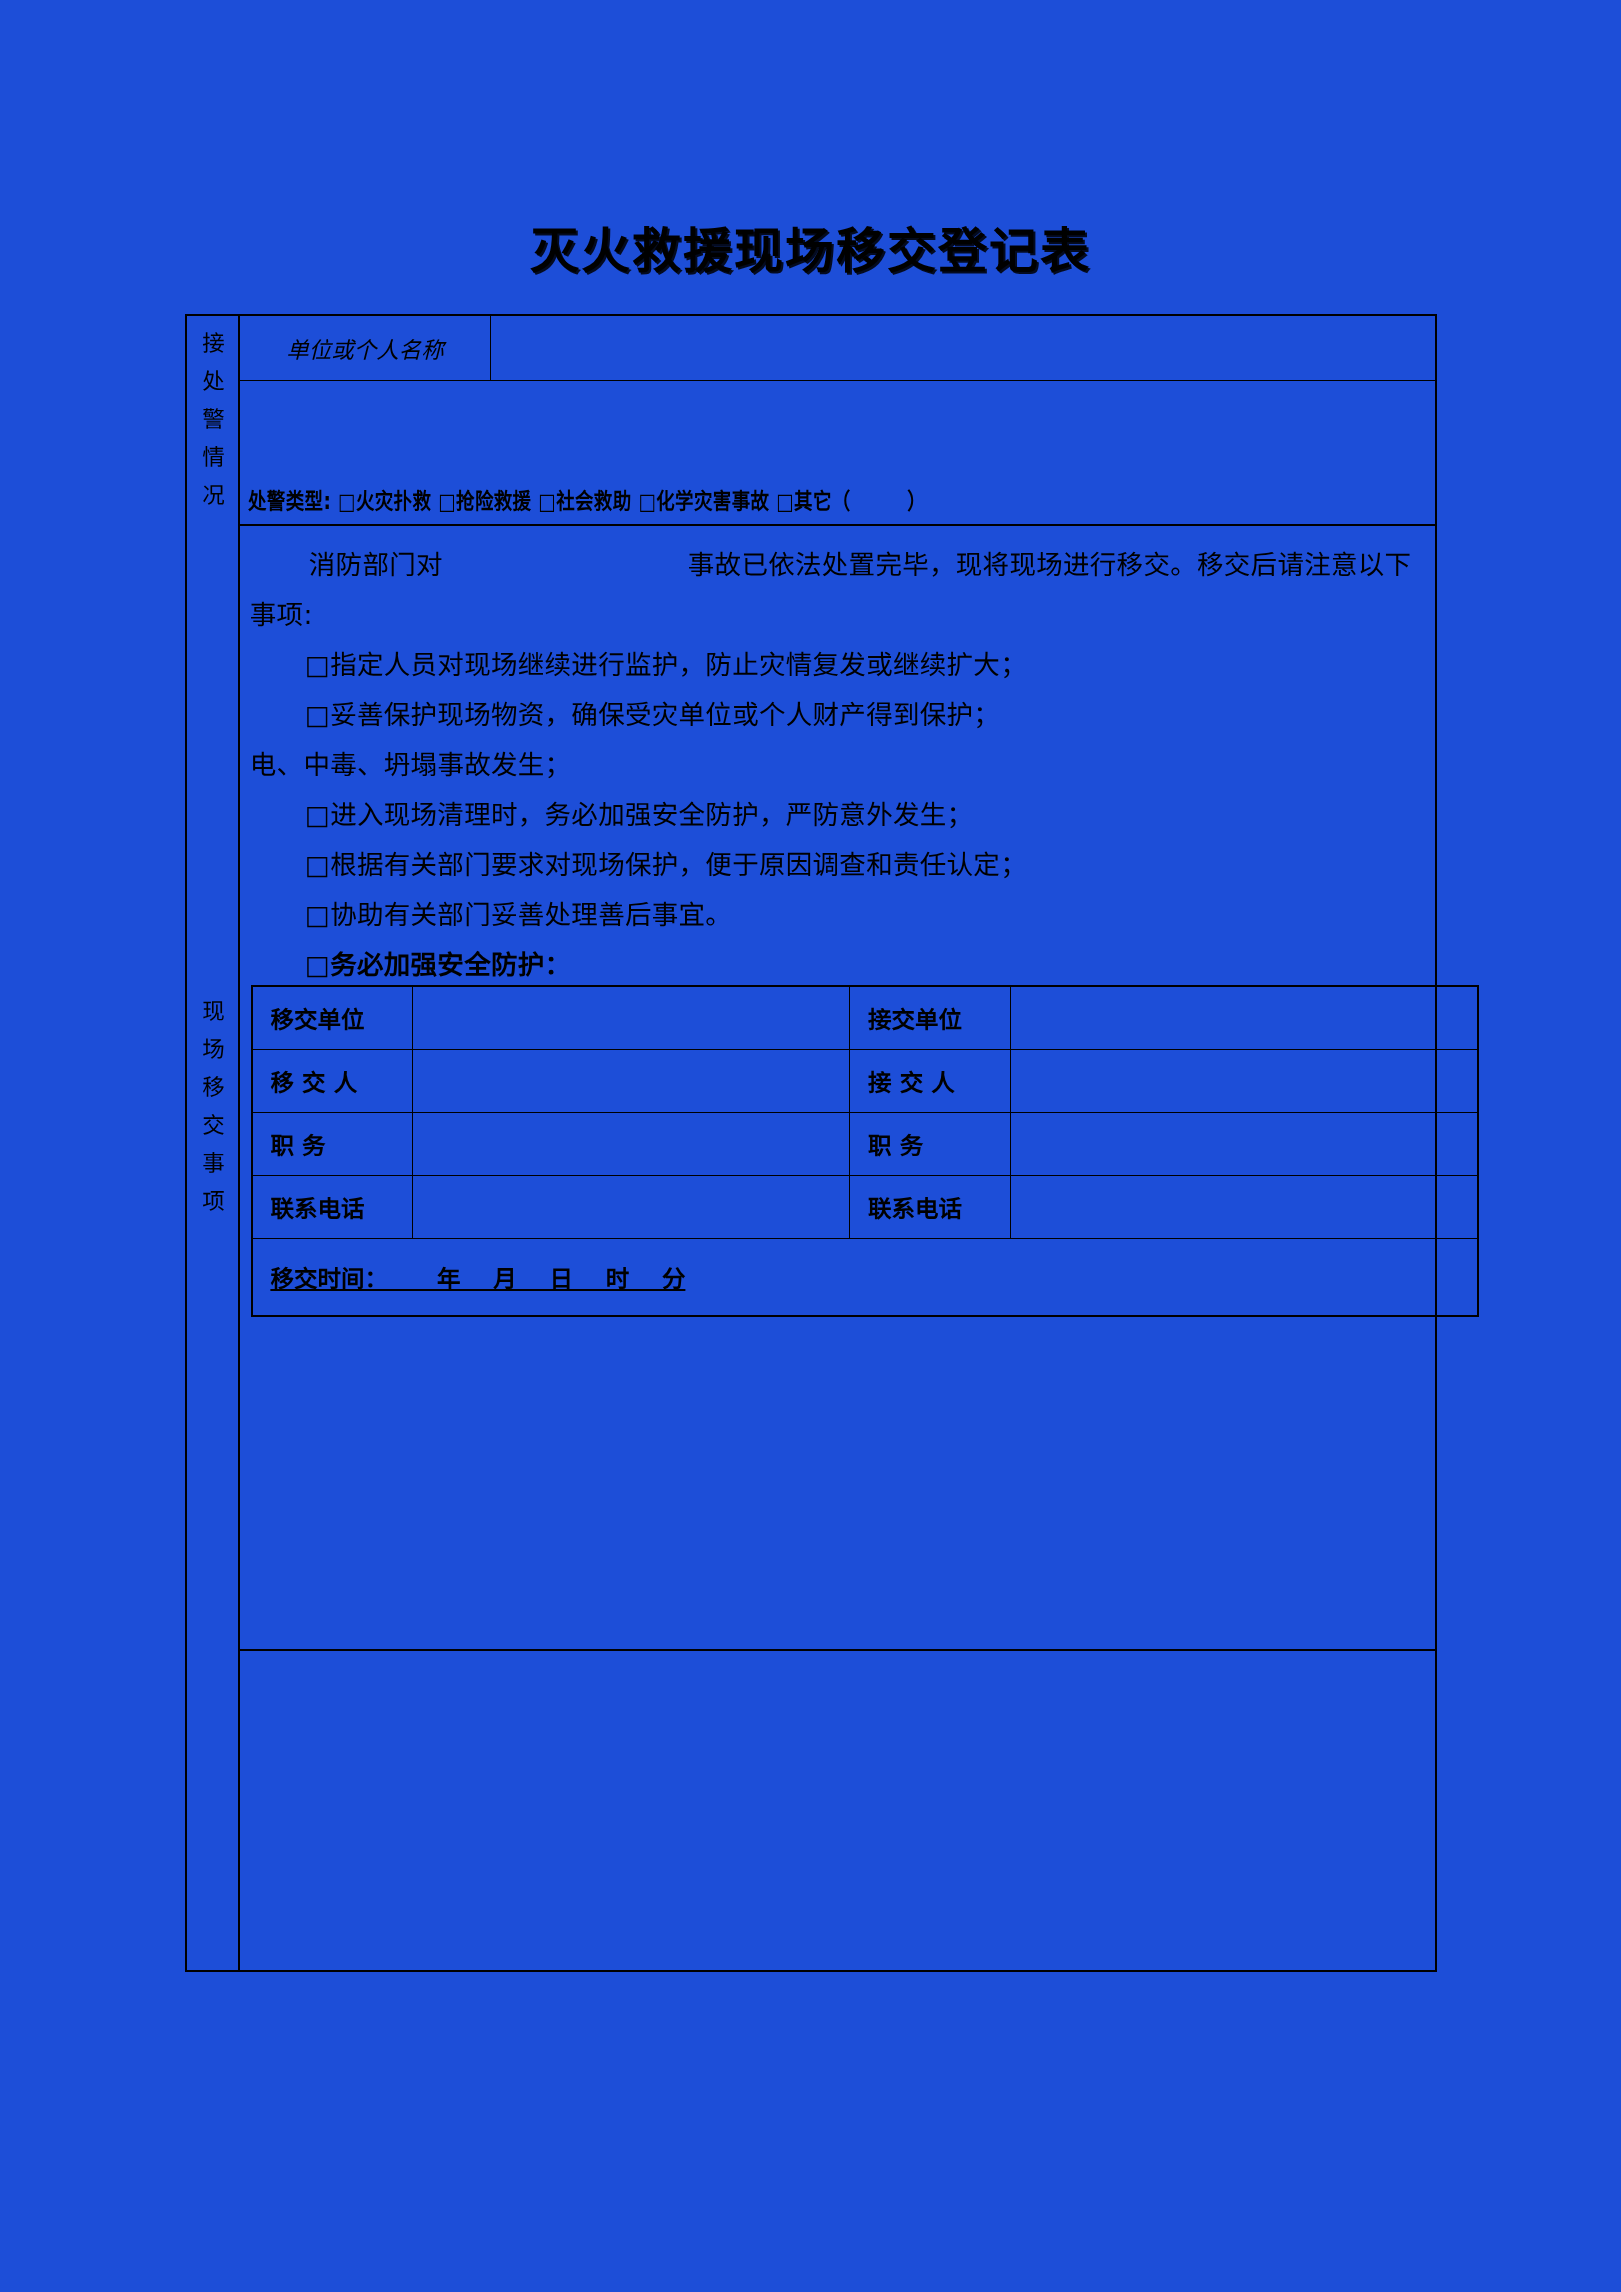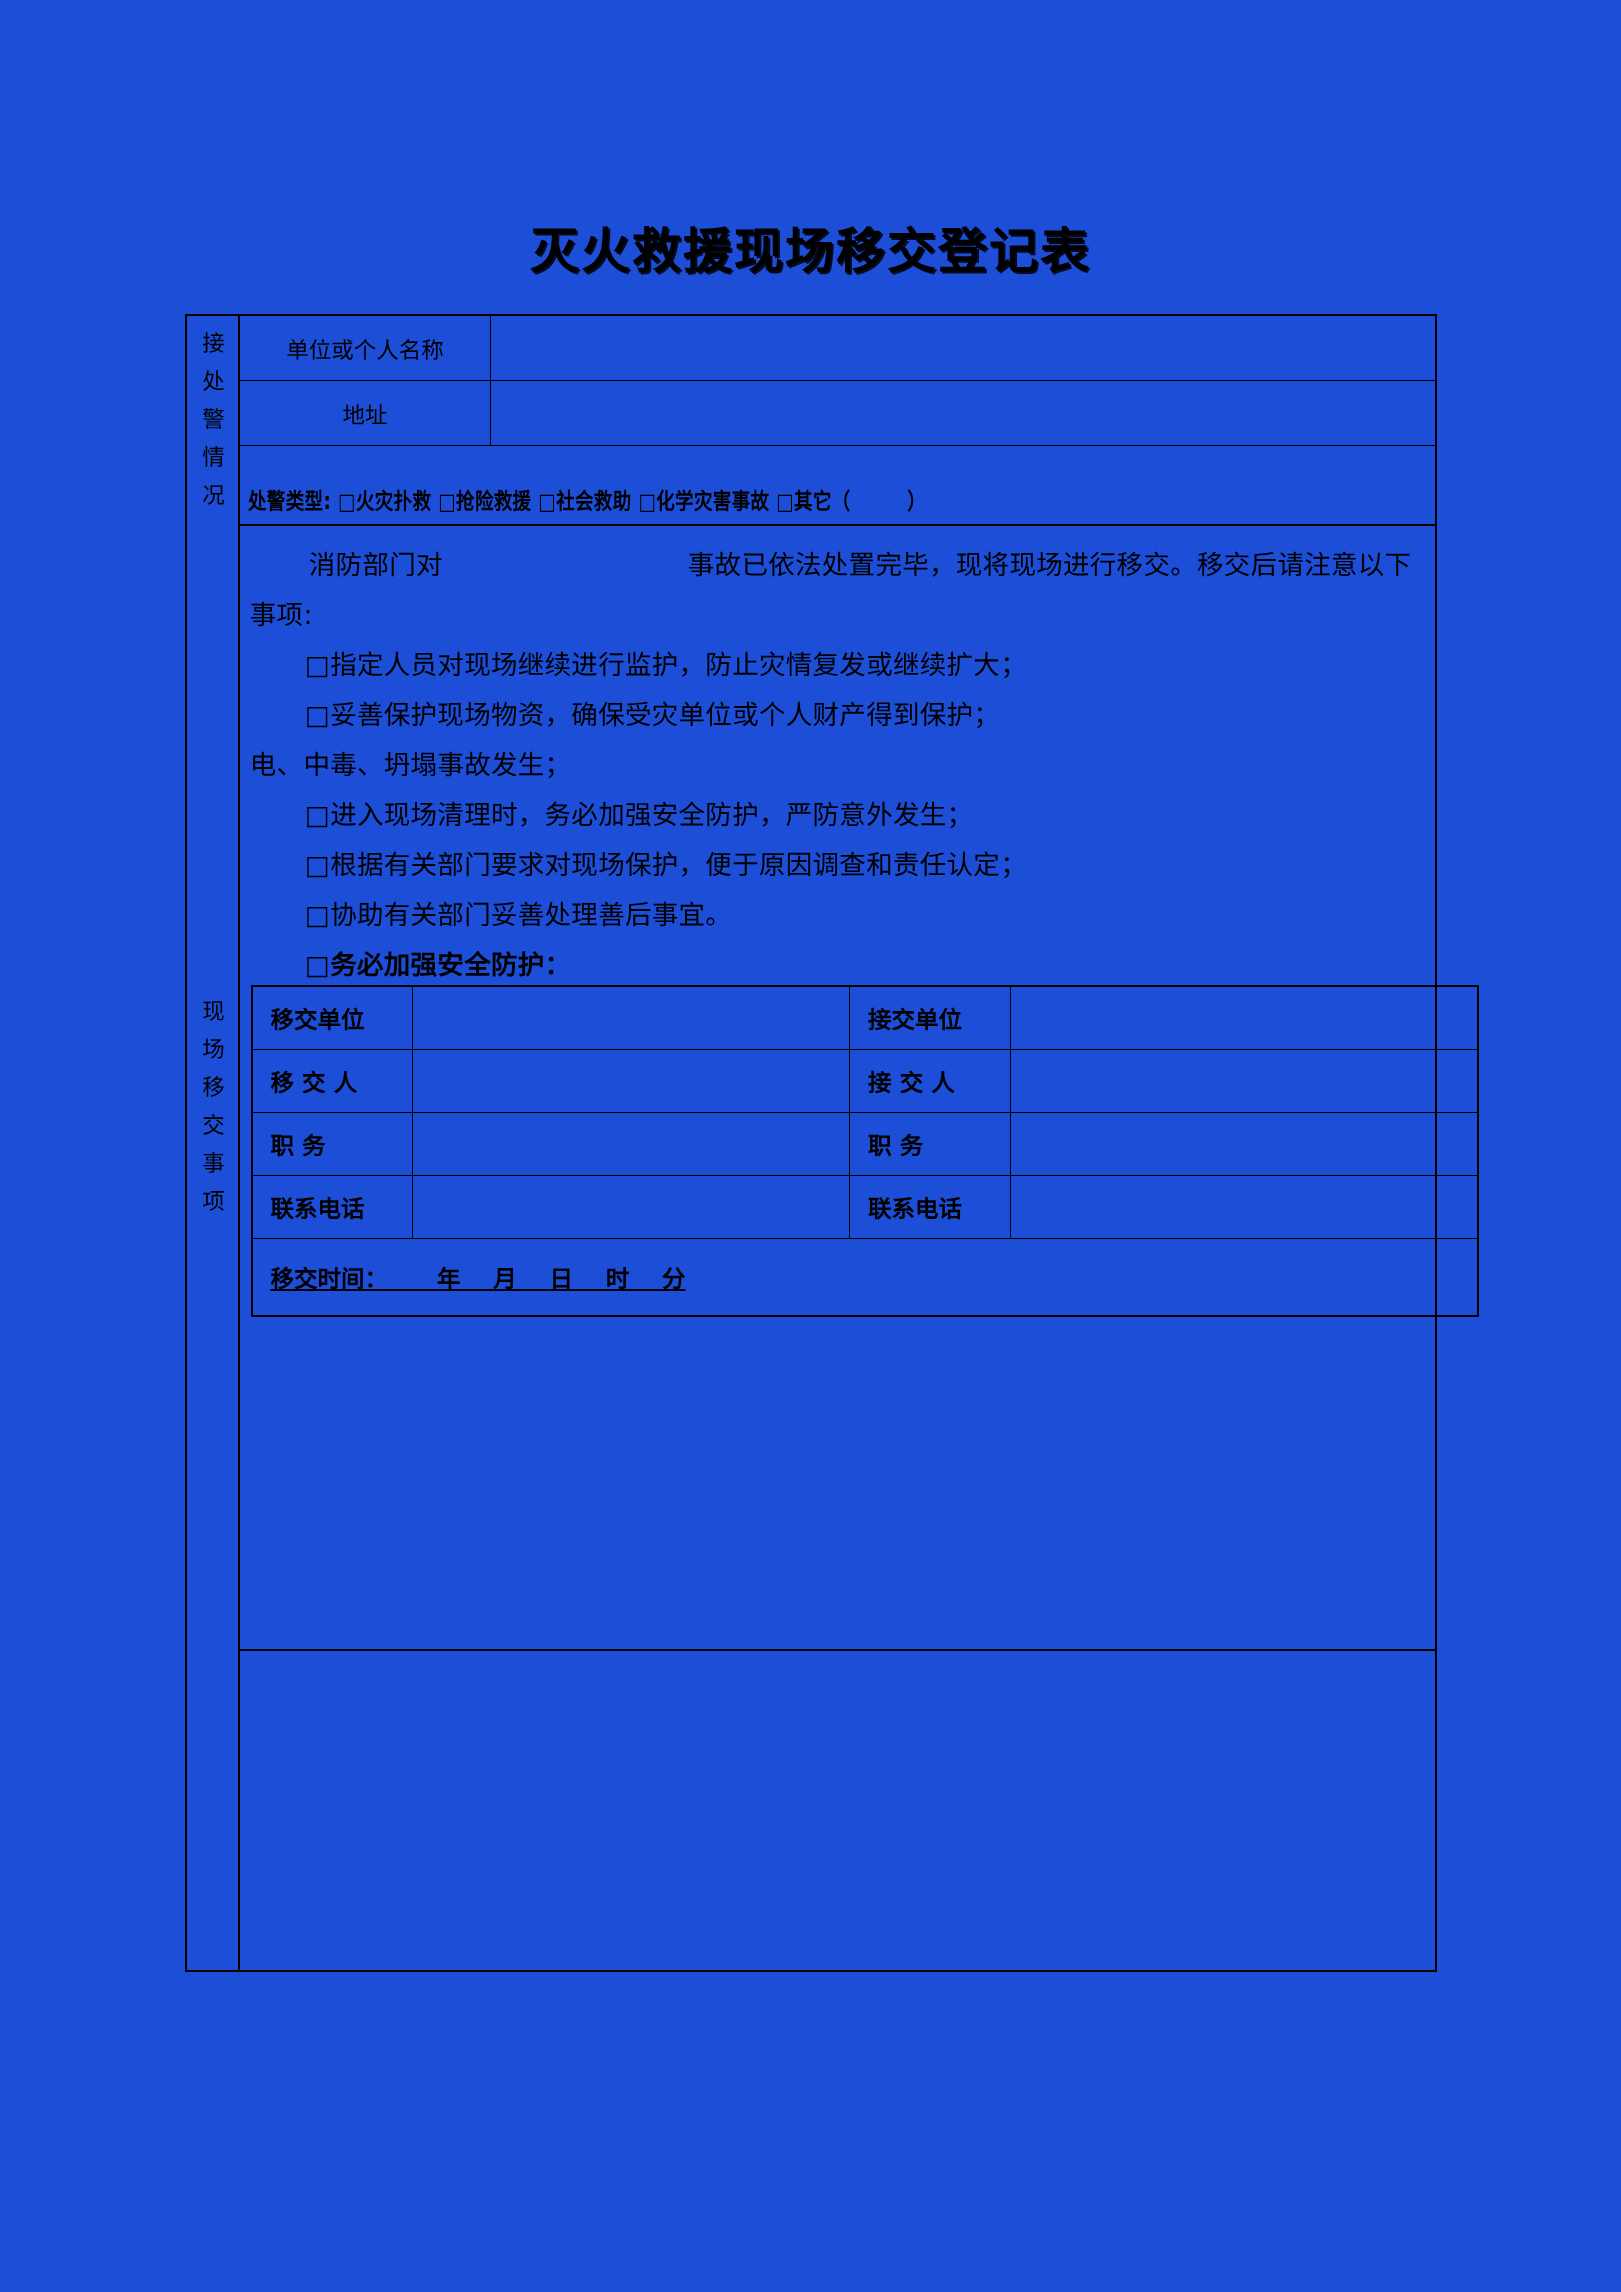--- a/index.html
+++ b/index.html
@@ -88,20 +88,21 @@
     height: 210px;
     border-bottom: 2.9px solid #000;
     box-sizing: border-box;
   }
   .row-unit, .row-addr {
     position: absolute;
     left: 0;
     right: 0;
     height: 65px;
     box-sizing: border-box;
+    font-style: italic;
   }
   .row-unit { top: 0; border-bottom: 1.5px solid #000; }
   .row-addr { top: 65px; border-bottom: 1.5px solid #000; }
 
   .cell-label {
     position: absolute;
     left: 0;
     top: 0;
     width: 251px;
     height: 100%;
@@ -274,24 +275,20 @@
       <span>项</span>
     </div>
 
     <div class="sec1">
 
       <div class="row-unit">
         <div class="cell-label">单位或个人名称</div>
         <div class="cell-value"></div>
       </div>
 
-      <div class="row-addr">
-        <div class="cell-label">地址</div>
-        <div class="cell-value"></div>
-      </div>
 
       <div class="row-type">
         <div class="type-text">处警类型: □火灾扑救 □抢险救援 □社会救助 □化学灾害事故 □其它（　　　）</div>
       </div>
 
     </div>
 
     <div class="sec2">
 
       <div class="body-text">

